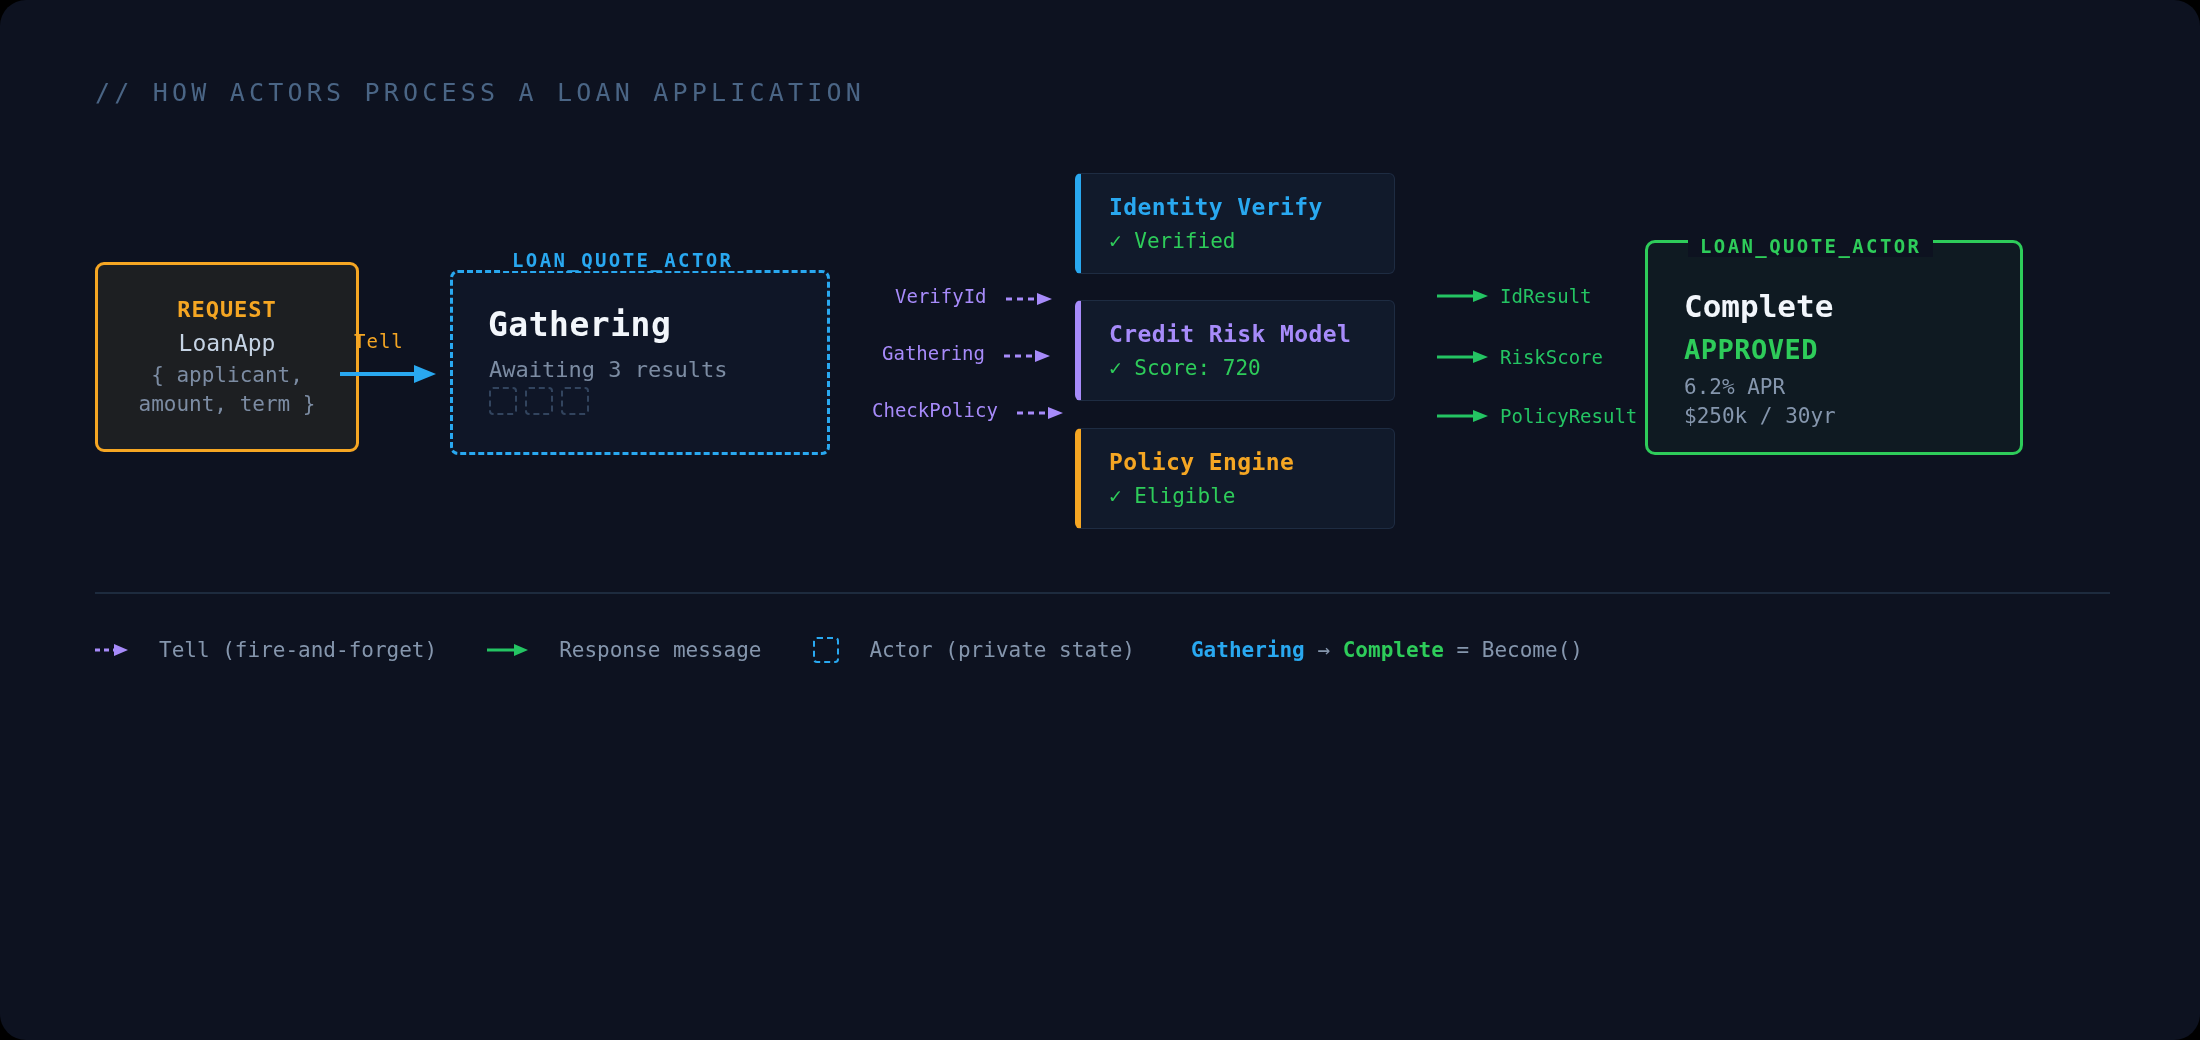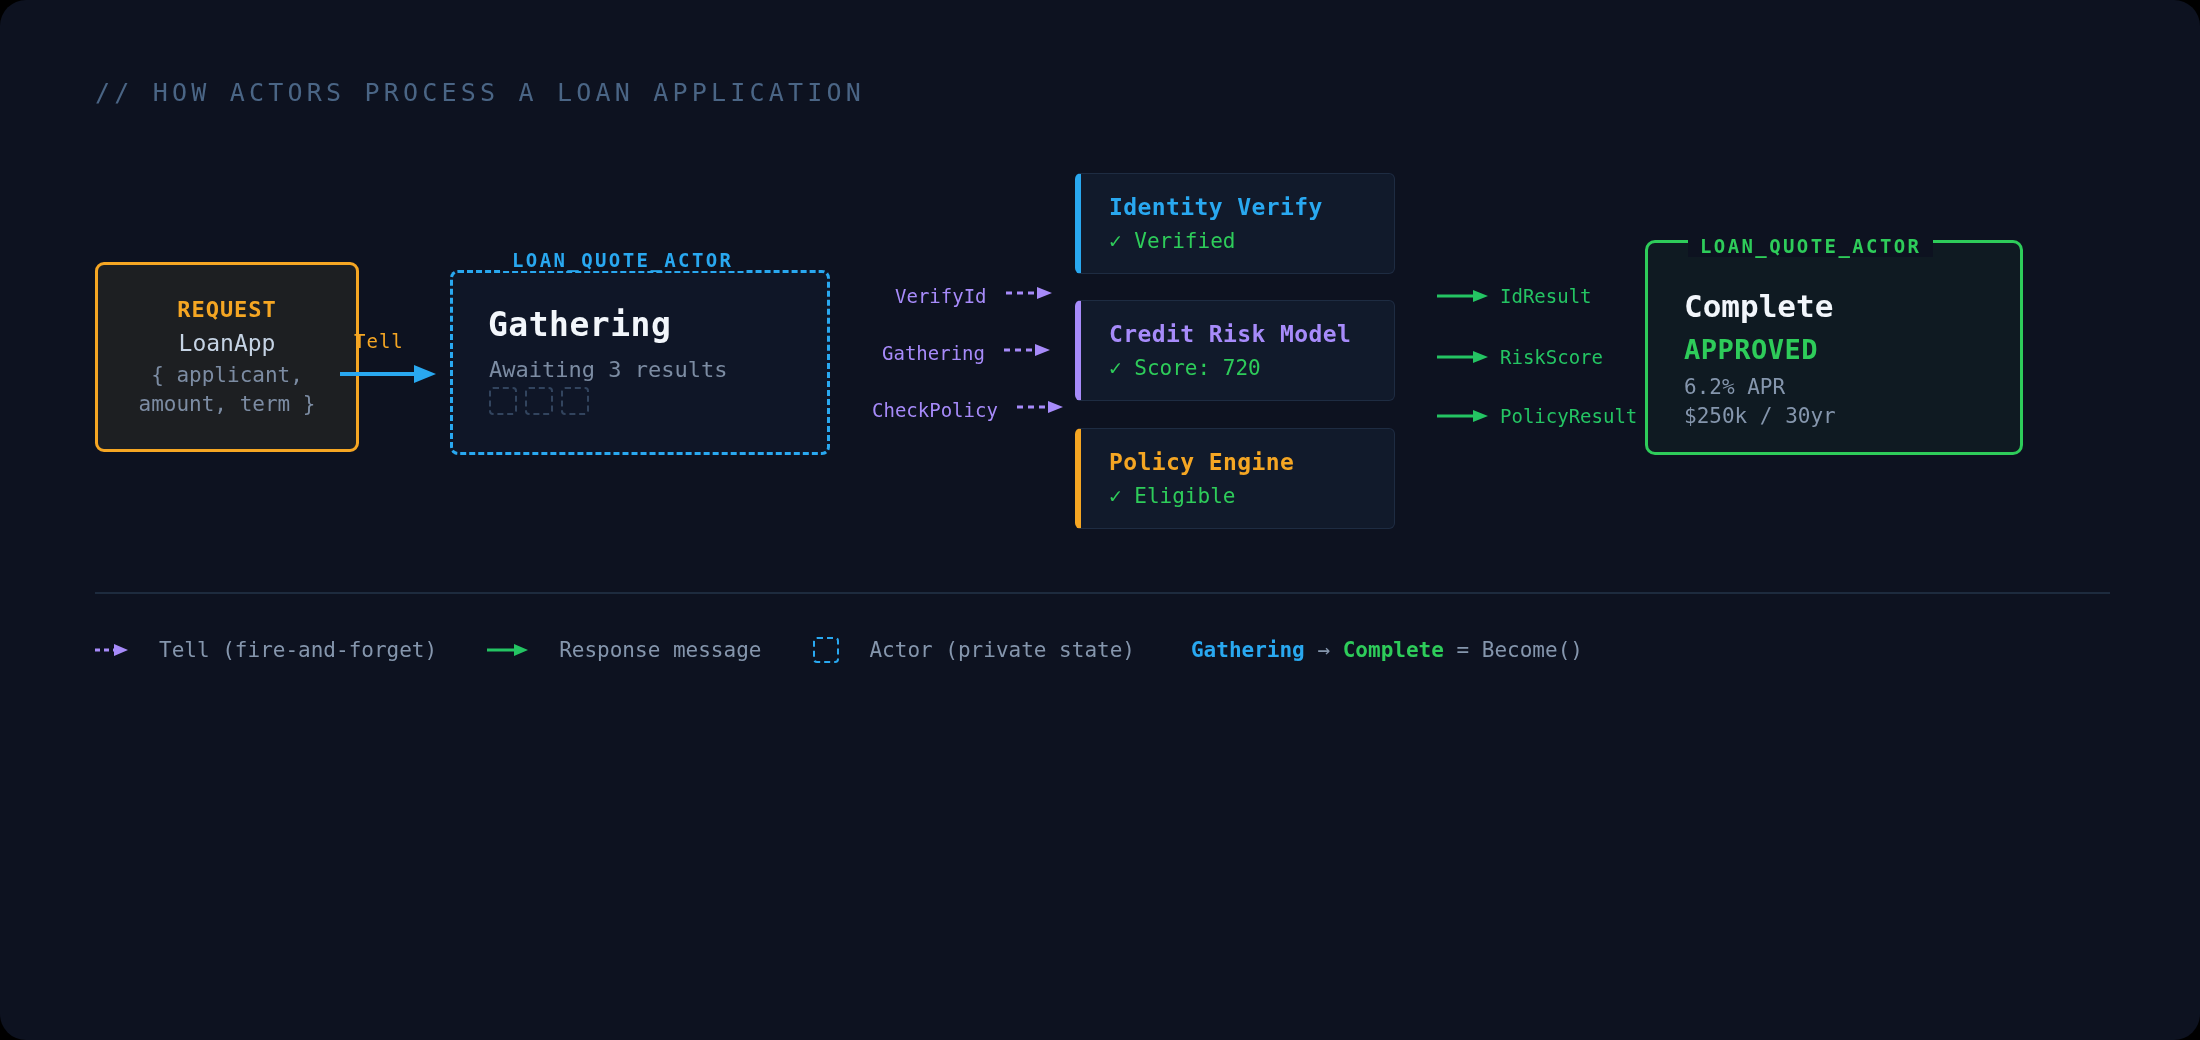--- a/index.html
+++ b/index.html
@@ -129,21 +129,21 @@
   .slot {
     width: 24px; height: 24px;
     border: 2px dashed #32445e;
     border-radius: 4px;
   }
 
   
   .req-arrow-row {
     position: absolute;
     display: flex;
-    align-items: flex-start;
+    align-items: flex-end;
     gap: 19px;
     color: #a78bfa;
     font-size: 19px;
     white-space: pre;
   }
   .req-label { color: #a78bfa; }
 
   
   .service-box {
     position: absolute;

